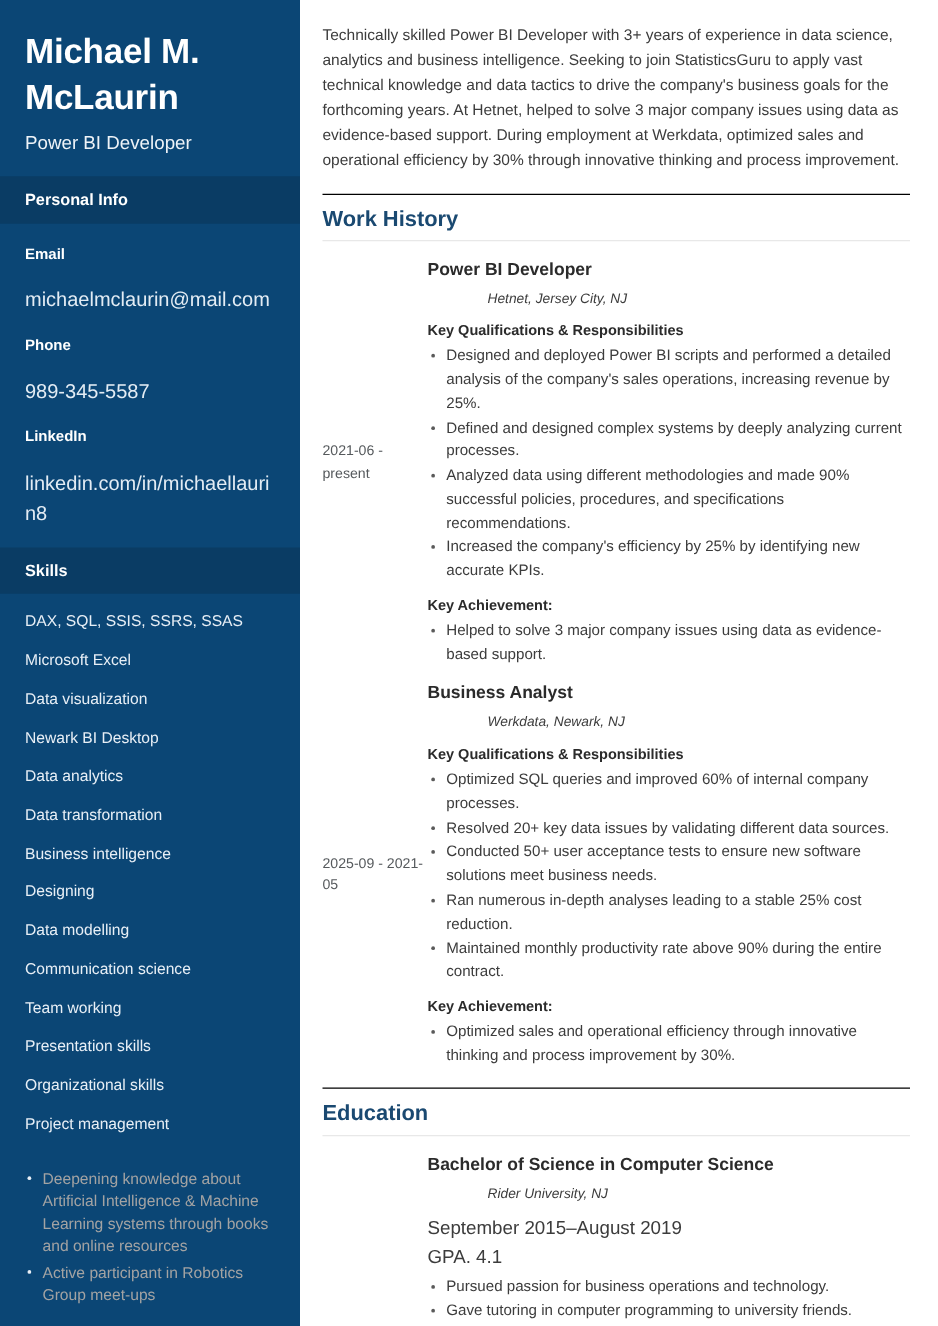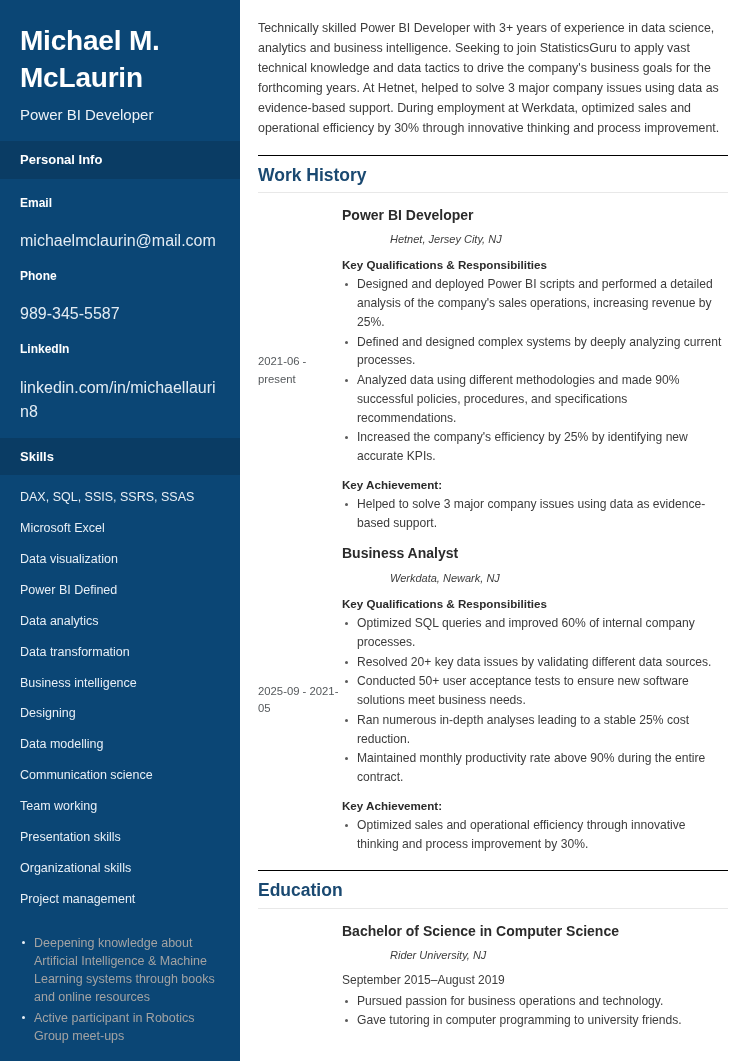--- a/index.html
+++ b/index.html
@@ -219,21 +219,21 @@
     position: absolute;
     left: 3px;
     top: 8px;
     width: 3px;
     height: 3px;
     border-radius: 50%;
     background: #5a5a5a;
   }
 
   .edu-meta {
-    font-size: 12px;
+    font-size: 15px;
     color: #3c3c3c;
     line-height: 1.55;
     margin-top: 9px;
   }
 </style>
 </head>
 <body>
 
 <div class="page">
 
@@ -262,21 +262,21 @@
       </div>
     </div>
 
     <div class="side-band">
       <h2>Skills</h2>
     </div>
     <div class="skills-body">
       <div class="skill-item">DAX, SQL, SSIS, SSRS, SSAS</div>
       <div class="skill-item">Microsoft Excel</div>
       <div class="skill-item">Data visualization</div>
-      <div class="skill-item">Power BI Defined</div>
+      <div class="skill-item">Newark BI Desktop</div>
       <div class="skill-item">Data analytics</div>
       <div class="skill-item">Data transformation</div>
       <div class="skill-item">Business intelligence</div>
       <div class="skill-item">Designing</div>
       <div class="skill-item">Data modelling</div>
       <div class="skill-item">Communication science</div>
       <div class="skill-item">Team working</div>
       <div class="skill-item">Presentation skills</div>
       <div class="skill-item">Organizational skills</div>
       <div class="skill-item">Project management</div>
@@ -344,20 +344,21 @@
       <div class="section-head">
         <h2>Education</h2>
       </div>
 
       <div class="entry">
         <div class="entry-dates"></div>
         <div class="entry-body">
           <div class="entry-title">Bachelor of Science in Computer Science</div>
           <div class="entry-org">Rider University, NJ</div>
           <div class="edu-meta">September 2015–August 2019</div>
+          <div class="edu-meta" style="margin-top:0">GPA. 4.1</div>
           <ul class="bullets">
             <li>Pursued passion for business operations and technology.</li>
             <li>Gave tutoring in computer programming to university friends.</li>
           </ul>
         </div>
       </div>
     </section>
 
   </main>
 </div>

